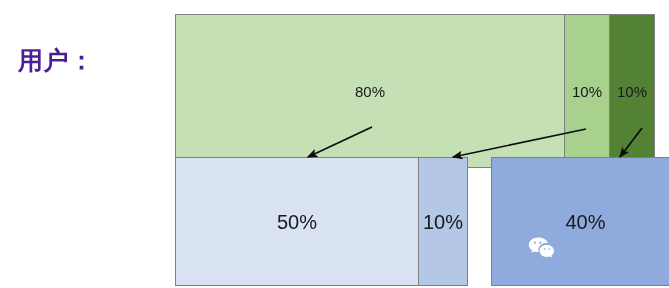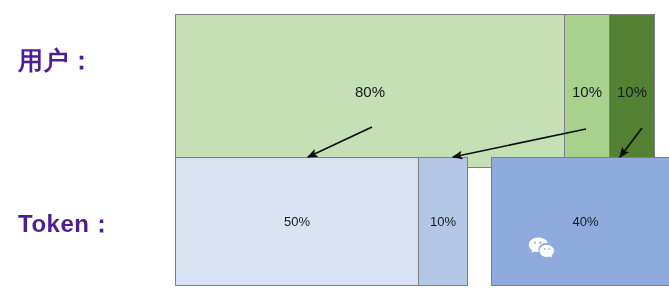--- a/index.html
+++ b/index.html
@@ -74,21 +74,21 @@
   }
   .seg-label {
     font-size: 15px;
     color: #17191c;
     font-family: "Liberation Sans", "DejaVu Sans", sans-serif;
     line-height: 1;
     white-space: nowrap;
     user-select: none;
   }
   #bar-token .seg-label {
-    font-size: 13px;
+    font-size: 20px;
   }
 
   
   #arrows {
     position: absolute;
     left: 0;
     top: 0;
     width: 669px;
     height: 288px;
     pointer-events: none;
@@ -131,21 +131,20 @@
       <span class="seg-label">80%</span>
     </div>
     <div class="seg" style="flex: 0 0 46px; background: #a9d18e;">
       <span class="seg-label">10%</span>
     </div>
     <div class="seg" style="flex: 0 0 46px; background: #548235;">
       <span class="seg-label">10%</span>
     </div>
   </div>
 
-  <div class="row-label" id="label-token">Token：</div>
 
   <div class="bar" id="bar-token">
     <div class="seg" style="flex: 0 0 244px; background: #d9e2f3;">
       <span class="seg-label">50%</span>
     </div>
     <div class="seg" style="flex: 0 0 50px; background: #b4c7e7;">
       <span class="seg-label">10%</span>
     </div>
     <div class="seg" style="flex: 0 0 189px; background: #8faadc; margin-left: 23px;">
       <span class="seg-label">40%</span>

